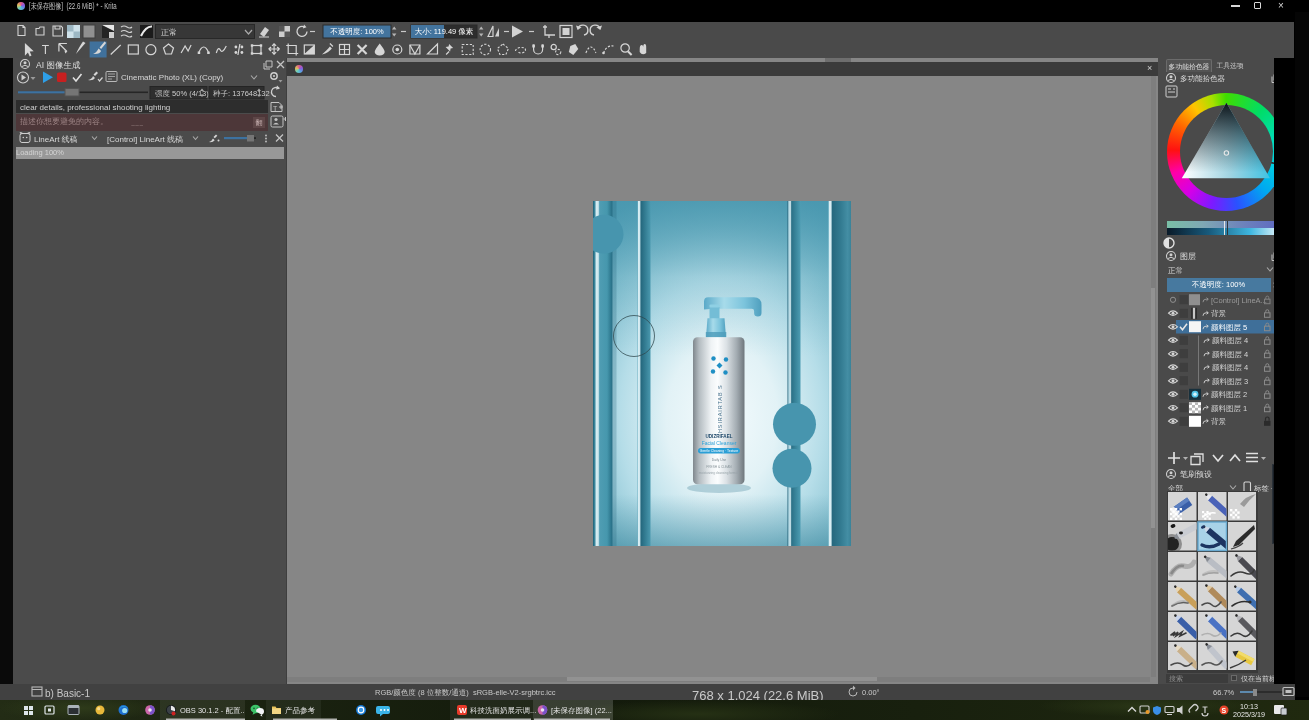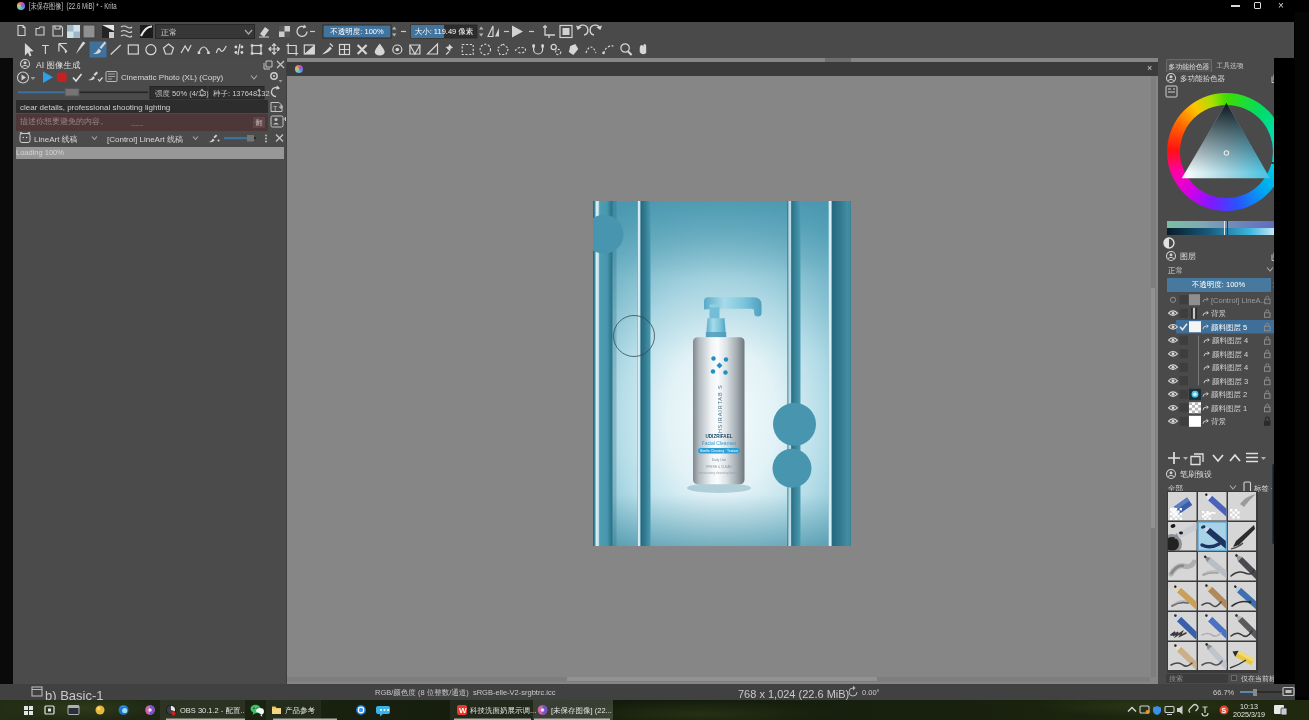--- a/index.html
+++ b/index.html
@@ -904,23 +904,23 @@
 
 </div>
 
 <div class="abs" style="left:1295px;top:12px;width:14px;height:685px;background:#050505"></div>
 
 <div class="abs" id="statusbar" style="left:0;top:684px;width:1295px;height:16px;background:#414141">
  <svg width="16" height="16" style="position:absolute;left:30px;top:0">
         <rect x="2" y="3" width="10" height="9" fill="none" stroke="#b8b8b8" stroke-width="1.1"></rect>
         <path d="M2,5.5 h10" stroke="#b8b8b8"></path>
       </svg>
- <div class="abs" style="left:45px;top:3.5px;font-size:13px;color:#c9c9c9">b) Basic-1</div>
+ <div class="abs" style="left:45px;top:3.5px;font-size:10px;color:#c9c9c9">b) Basic-1</div>
  <div class="abs" style="left:375px;top:3.5px;font-size:7.5px;color:#c9c9c9;white-space:nowrap">RGB/颜色度 (8 位整数/通道)&nbsp; sRGB-elle-V2-srgbtrc.icc</div>
- <div class="abs" style="left:738px;top:3.5px;font-size:11px;color:#c9c9c9;white-space:nowrap">768 x 1,024 (22.6 MiB)</div>
+ <div class="abs" style="left:692px;top:3.5px;font-size:13px;color:#c9c9c9;white-space:nowrap">768 x 1,024 (22.6 MiB)</div>
  <svg width="16" height="16" style="position:absolute;left:845px;top:0">
         <path d="M12,8 a4,4 0 1 1 -4,-4" fill="none" stroke="#b8b8b8"></path>
         <path d="M8,1.5 l2.5,2.5 -2.5,2.5" fill="#b8b8b8"></path>
       </svg>
  <div class="abs" style="left:862px;top:3.5px;font-size:7.5px;color:#c9c9c9">0.00°</div>
  <div class="abs" style="left:1213px;top:3.5px;font-size:7.5px;color:#c9c9c9">66.7%</div>
  <div class="abs" style="left:1240px;top:7px;width:43px;height:1.6px;background:#2c2c2c"></div>
  <div class="abs" style="left:1240px;top:6.7px;width:14px;height:2.2px;background:#5d89ad"></div>
  <div class="abs" style="left:1253px;top:4.5px;width:4px;height:7px;background:#8a8a8a"></div>
  <svg width="14" height="16" style="position:absolute;left:1282px;top:0">

